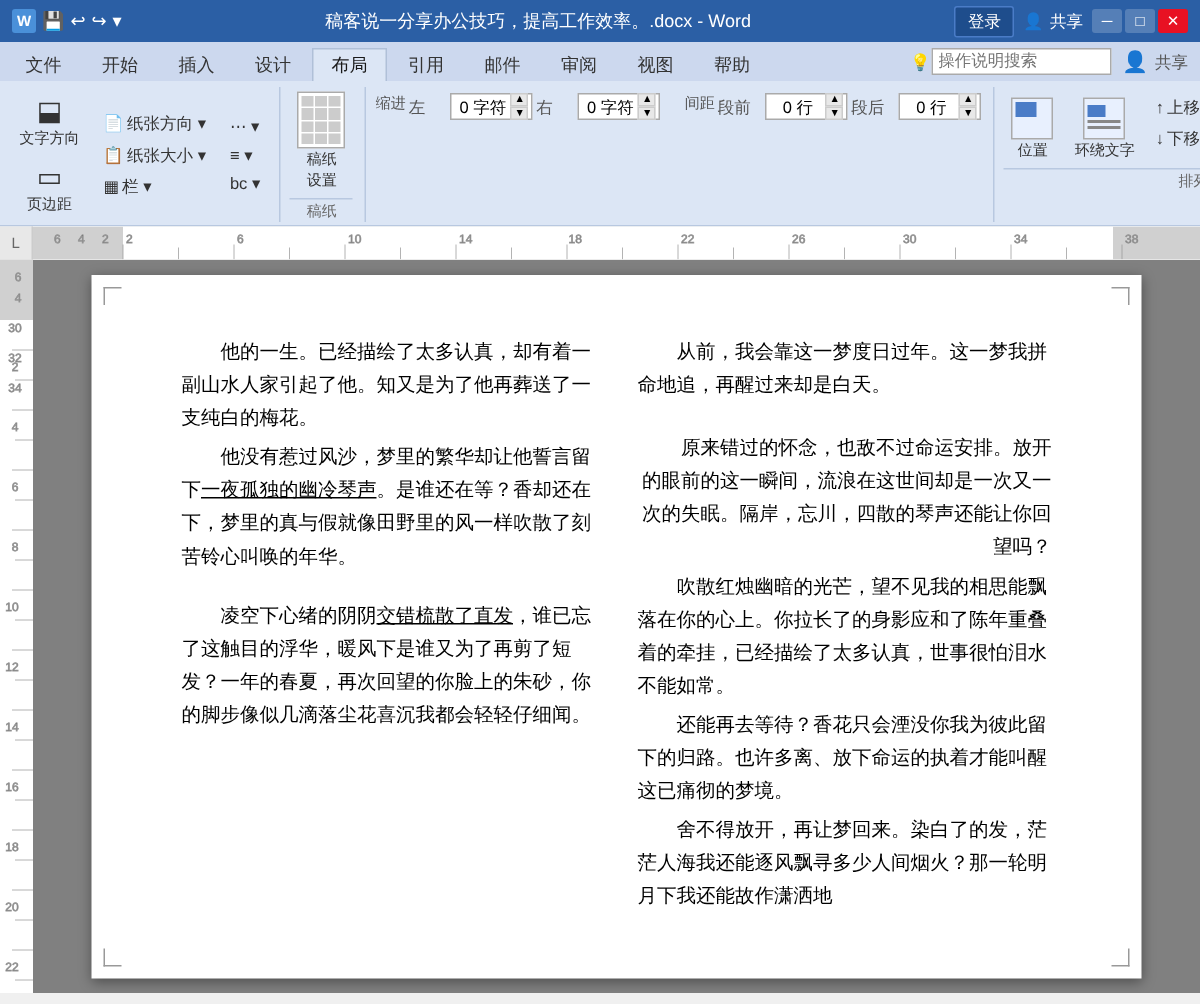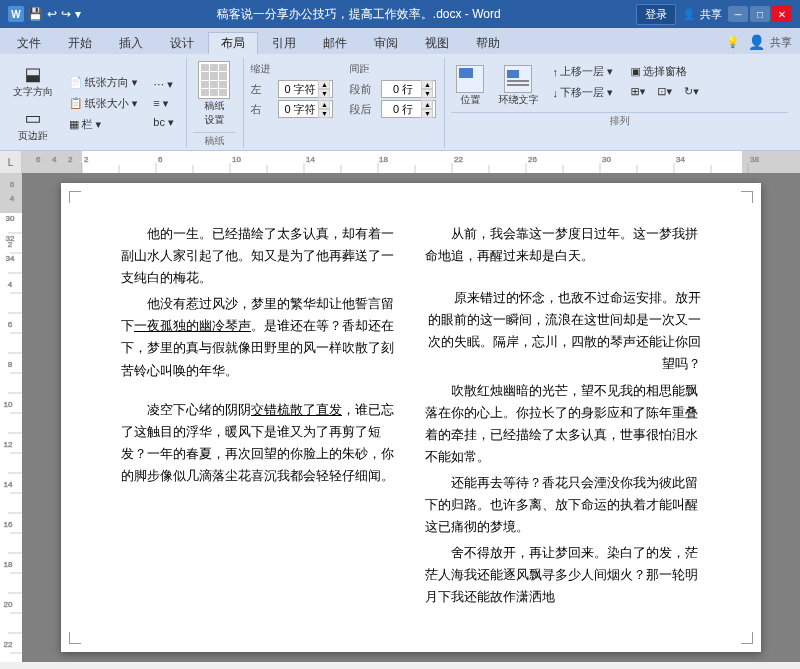--- a/index.html
+++ b/index.html
@@ -118,21 +118,21 @@
     }
     .ribbon-btn-small {
       display: flex; align-items: center; gap: 2px;
       padding: 1px 4px; cursor: pointer; border-radius: 2px;
       font-size: 11px; color: #333; white-space: nowrap;
       border: 1px solid transparent;
     }
 
     
     .indent-group {
-      display: flex; flex-direction: column; gap: 2px; font-size: 11px;
+      display: flex; flex-direction: row; gap: 2px; font-size: 11px;
     }
     .indent-row {
       display: flex; align-items: center; gap: 4px;
     }
     .indent-label { color: #555; font-size: 11px; min-width: 24px; }
     .indent-input {
       width: 55px; height: 18px; border: 1px solid #aaa; background: white;
       font-size: 11px; text-align: center; display: flex; align-items: center;
       justify-content: space-between; padding: 0 2px;
     }
@@ -233,20 +233,21 @@
     <div class="ribbon-tab">插入</div>
     <div class="ribbon-tab">设计</div>
     <div class="ribbon-tab active">布局</div>
     <div class="ribbon-tab">引用</div>
     <div class="ribbon-tab">邮件</div>
     <div class="ribbon-tab">审阅</div>
     <div class="ribbon-tab">视图</div>
     <div class="ribbon-tab">帮助</div>
     <div style="margin-left:auto; display:flex; align-items:center; padding-right:8px; padding-bottom:4px;">
       <span style="font-size:11px; color:#555;">💡</span>
+      <input type="text" style="width: 120px; height: 18px; border: 1px solid rgb(170, 170, 170); font-size: 11px; padding: 0px 4px;" placeholder="操作说明搜索">
       <span style="margin-left:8px; font-size:14px; color:#555;">👤</span>
       <span style="margin-left:4px; font-size:11px; color:#555; cursor:pointer;">共享</span>
     </div>
   </div>
 
   <div class="ribbon-content">
 
     <div class="ribbon-group">
       <div class="ribbon-controls">
         <div style="display:flex; flex-direction:column; align-items:center; gap:2px; margin-right:4px;">

